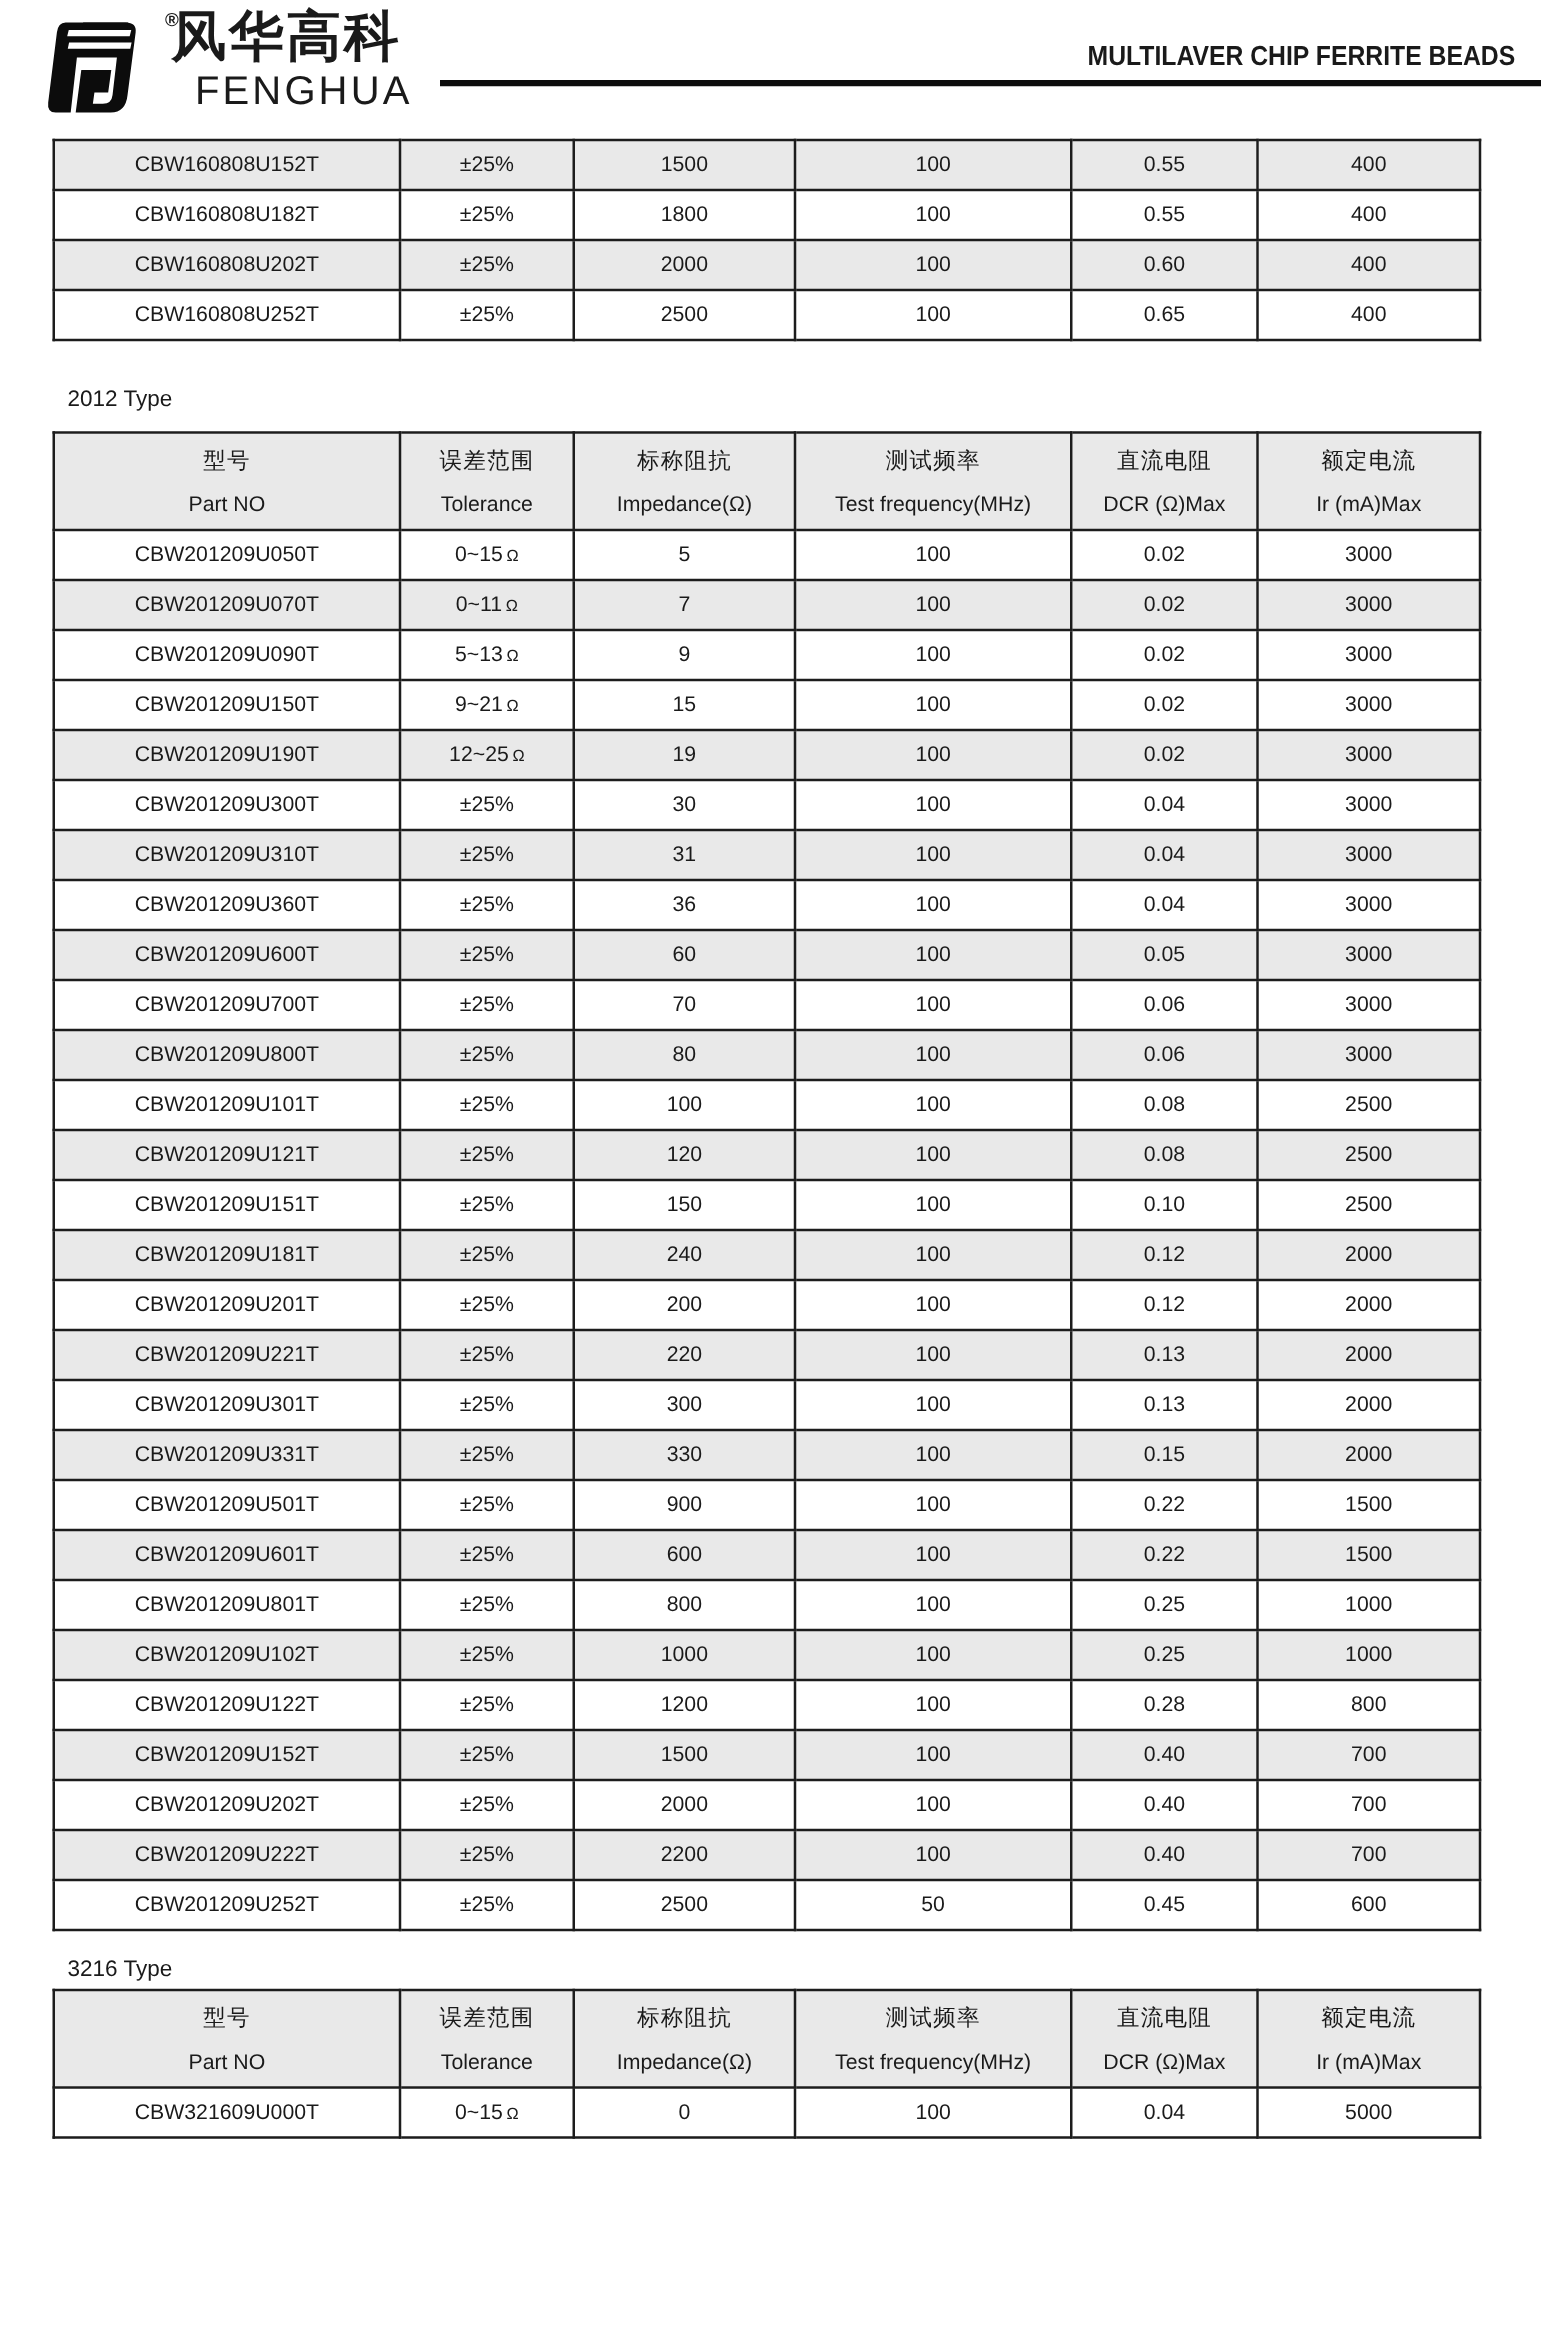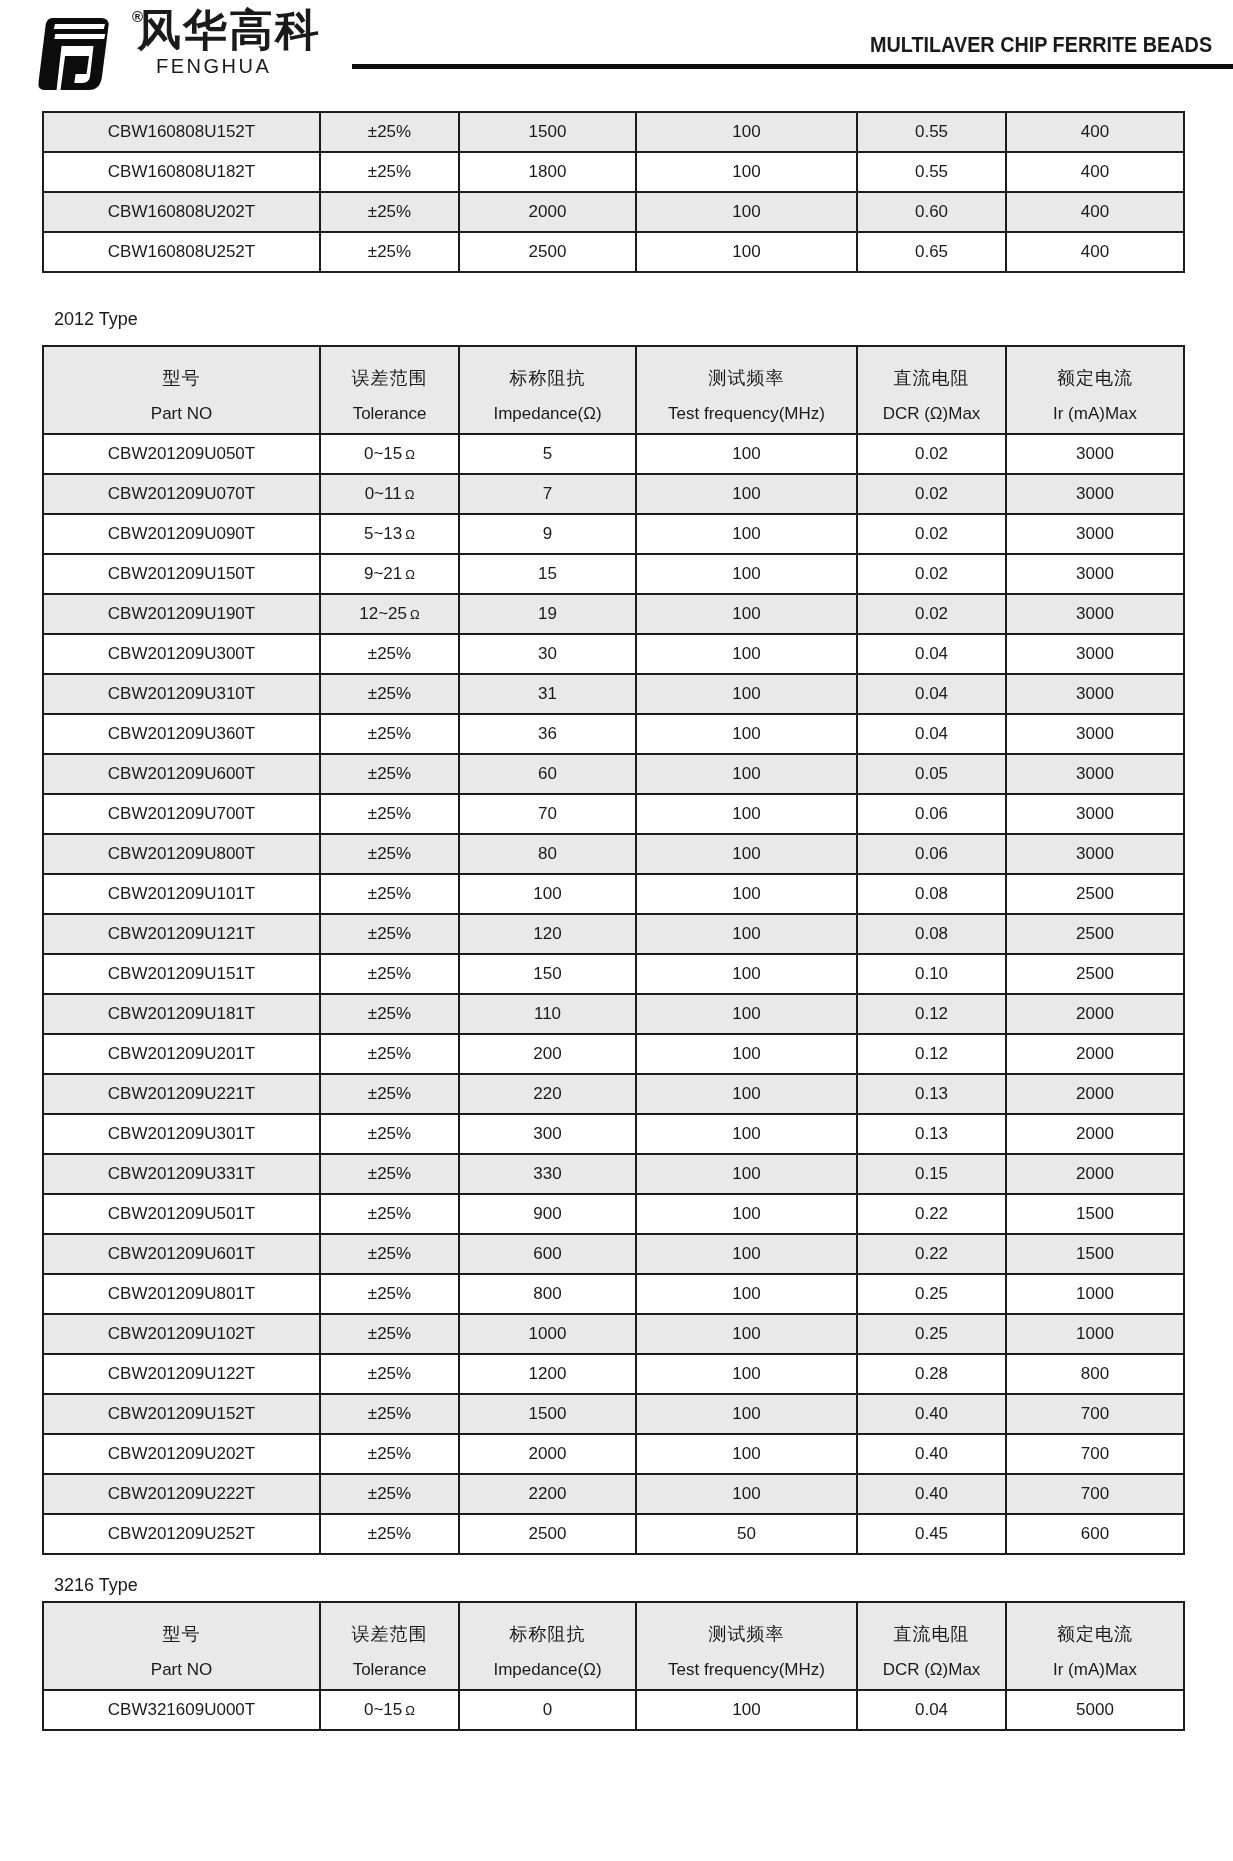--- a/index.html
+++ b/index.html
@@ -14,21 +14,21 @@
   
   .hdr{position:absolute;left:0;top:0;width:1233px;height:100px;}
   .logo-mark{position:absolute;left:30px;top:12px;width:100px;height:84px;}
   .reg-mark{position:absolute;left:132px;top:8px;font-size:15px;font-weight:bold;}
   .brand-cn{
     position:absolute;left:137px;top:8px;
     font-size:44px;font-weight:bold;letter-spacing:2px;line-height:1;
   }
   .brand-en{
     position:absolute;left:156px;top:56px;
-    font-size:20px;font-weight:500;letter-spacing:2.5px;line-height:1;
+    font-size:32px;font-weight:500;letter-spacing:2.5px;line-height:1;
   }
   .page-title{
     position:absolute;right:21px;top:32px;
     font-size:22px;font-weight:bold;letter-spacing:0px;
     transform:scaleX(.9);transform-origin:100% 50%;
     white-space:nowrap;
   }
   .hdr-rule{
     position:absolute;left:352px;top:64px;width:881px;height:5px;
     background:#0d0d0d;
@@ -51,21 +51,21 @@
     text-align:center;
     vertical-align:middle;
     padding:0;
     overflow:hidden;
     white-space:nowrap;
   }
   table.spec-table td{height:38px;}
   table.spec-table th{
     background:#e9e9e9;
     font-weight:normal;
-    padding:20px 2px 9px 2px;
+    padding:10px 2px 9px 2px;
   }
   th .hdr-cn{font-size:18px;line-height:22px;margin-bottom:15px;letter-spacing:1px;}
   th .hdr-en{font-size:17px;line-height:20px;}
   tr.shaded td{background:#e9e9e9;}
   .omega{font-size:13px;}
   .tol-gap{display:inline-block;width:3px;}
 </style>
 </head>
 <body>
 
@@ -277,21 +277,21 @@
           <td>CBW201209U151T</td>
           <td>±25%</td>
           <td>150</td>
           <td>100</td>
           <td>0.10</td>
           <td>2500</td>
         </tr>
         <tr class="shaded">
           <td>CBW201209U181T</td>
           <td>±25%</td>
-          <td>110</td>
+          <td>240</td>
           <td>100</td>
           <td>0.12</td>
           <td>2000</td>
         </tr>
         <tr>
           <td>CBW201209U201T</td>
           <td>±25%</td>
           <td>200</td>
           <td>100</td>
           <td>0.12</td>

